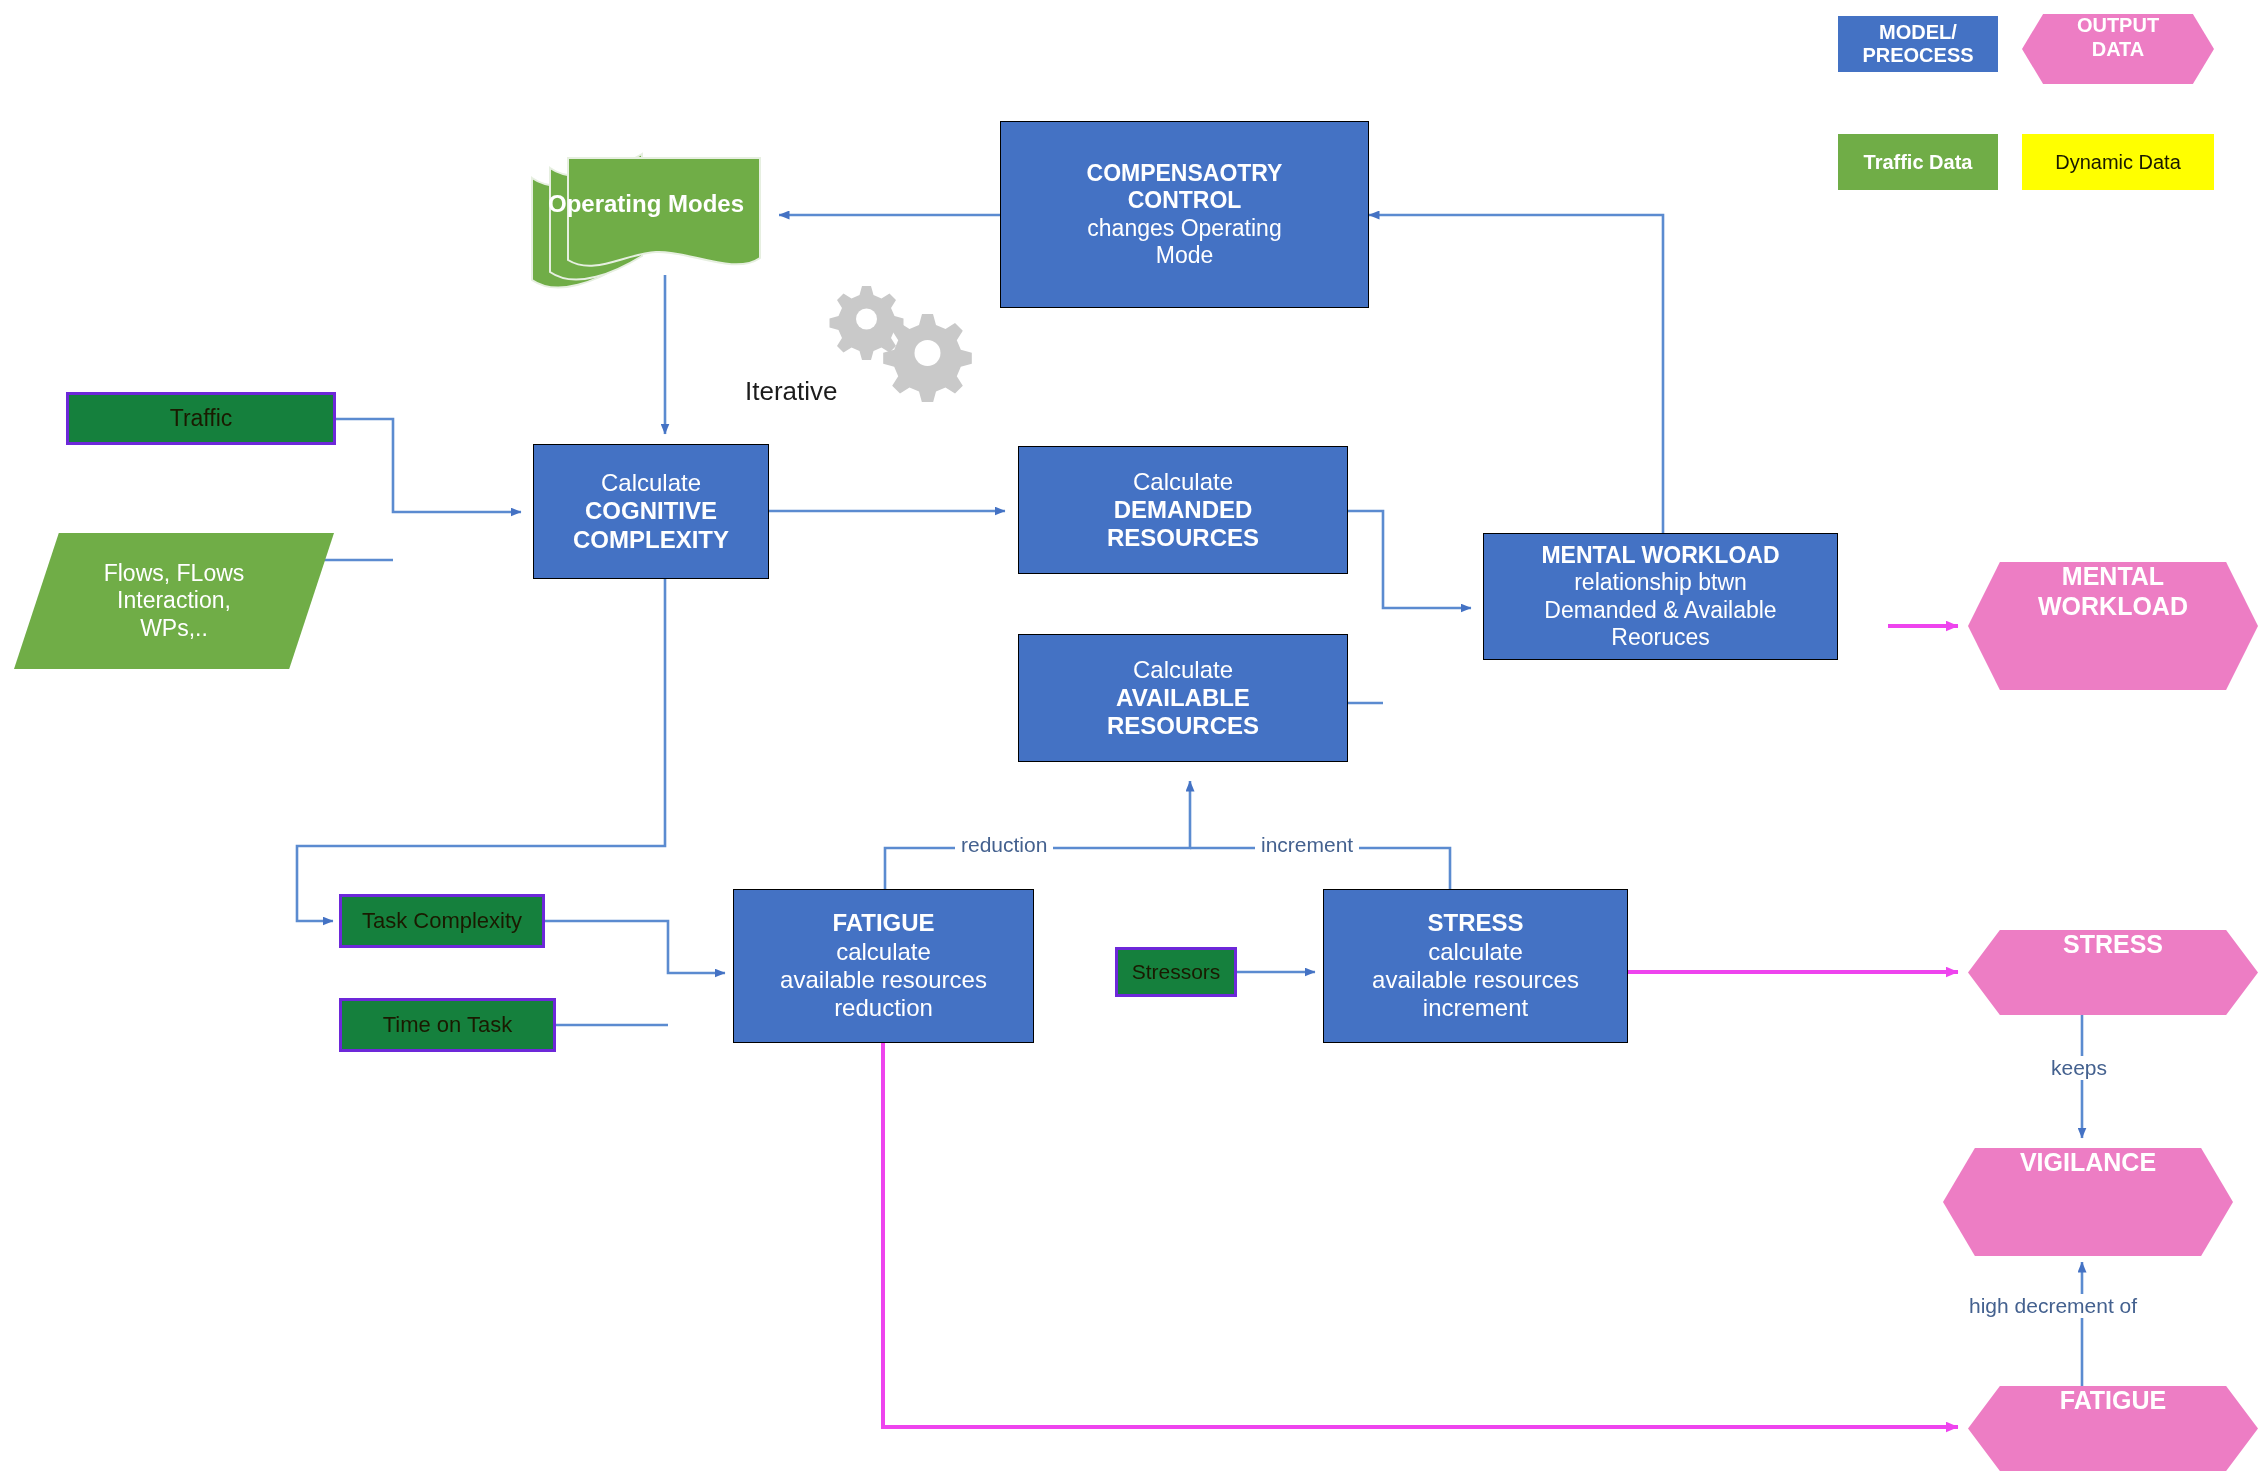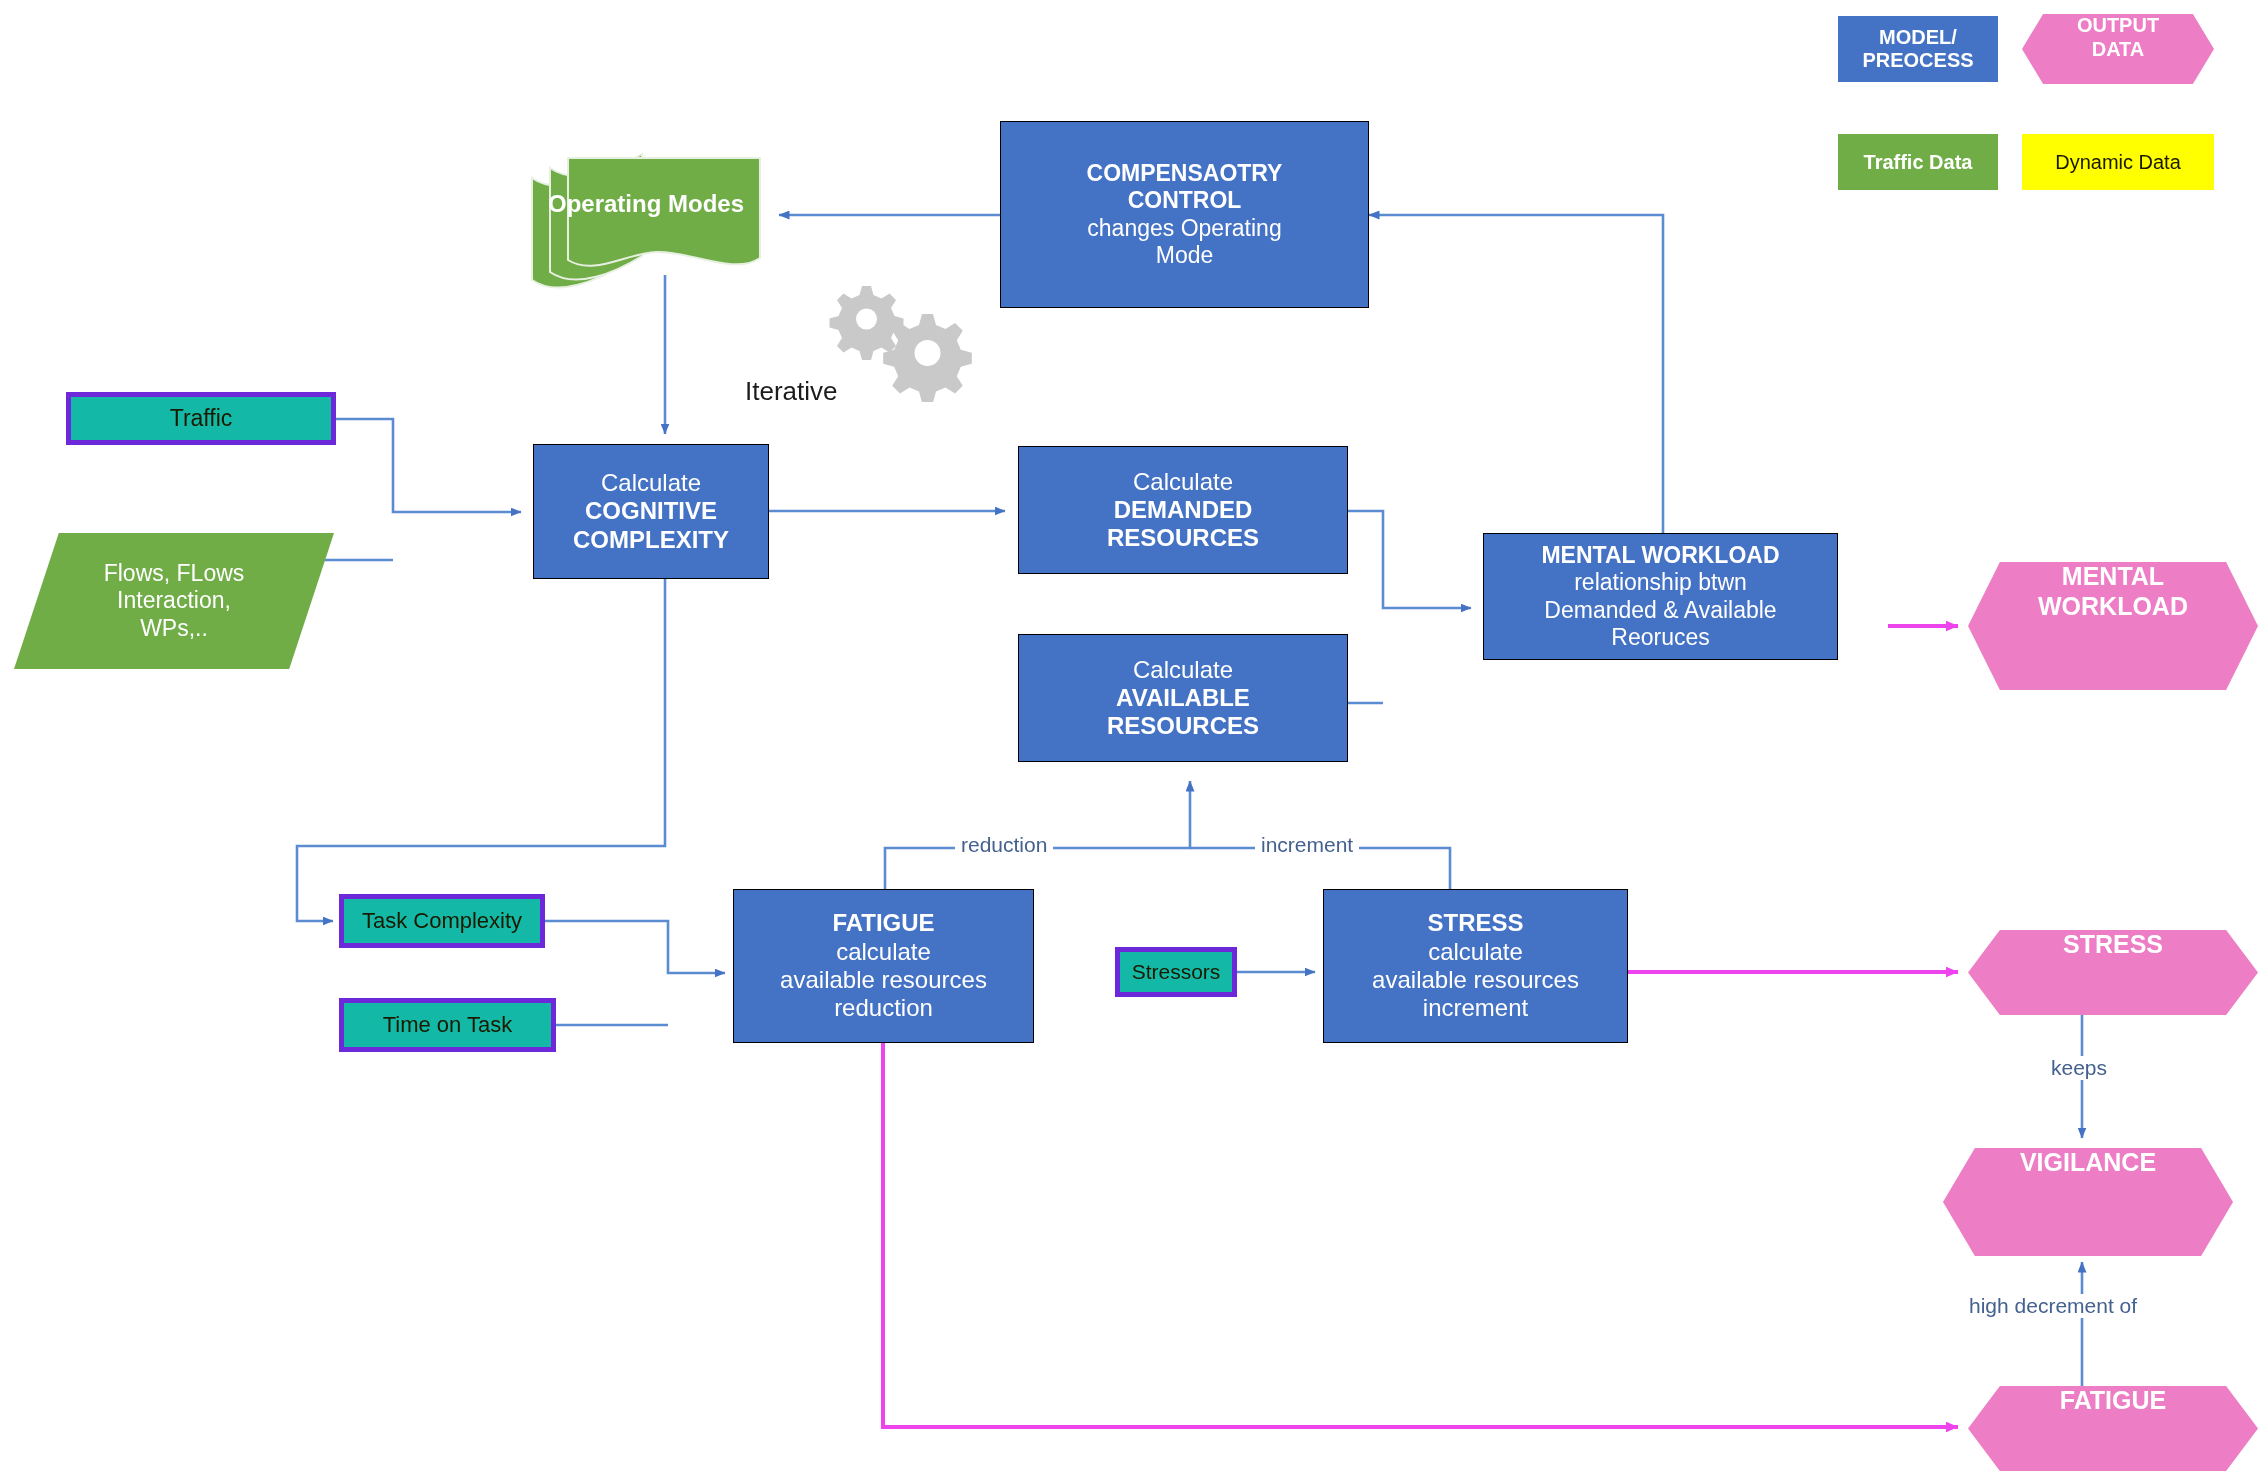--- a/index.html
+++ b/index.html
@@ -42,23 +42,23 @@
     color: #ffffff;
     border: 1px solid #000000;
   }
   .proc .ln {
     display: block;
     white-space: nowrap;
   }
   .ln.b { font-weight: bold; }
   
   .dyn {
-    background: #14b8a6;
+    background: #15803d;
     color: #1a1a00;
-    border: 5px solid #6d28d9;
+    border: 3px solid #6d28d9;
   }
   
   .para {
     position: absolute;
     display: flex;
     align-items: center;
     justify-content: center;
     text-align: center;
     color: #ffffff;
     background: #70AD47;
@@ -160,21 +160,21 @@
     <g stroke="#EE44EE" stroke-width="4" fill="none">
 
       <path d="M1888,626 L1958,626" marker-end="url(#arrM)"></path>
 
       <path d="M1628,972 L1958,972" marker-end="url(#arrM)"></path>
 
       <path d="M883,1043 L883,1427 L1958,1427" marker-end="url(#arrM)"></path>
     </g>
   </svg>
 
-  <div class="legend-box" style="left:1838px; top:16px; width:160px; height:66px; background:#4472C4; color:#fff; font-size:20px;">
+  <div class="legend-box" style="left:1838px; top:16px; width:160px; height:56px; background:#4472C4; color:#fff; font-size:20px;">
     <div>
       <span>MODEL/</span><br>
       <span>PREOCESS</span>
     </div>
   </div>
 
   <div class="hex" style="left:2022px; top:14px; width:192px; height:70px; font-size:20px;">
     <div>
       <span>OUTPUT</span><br>
       <span>DATA</span>

